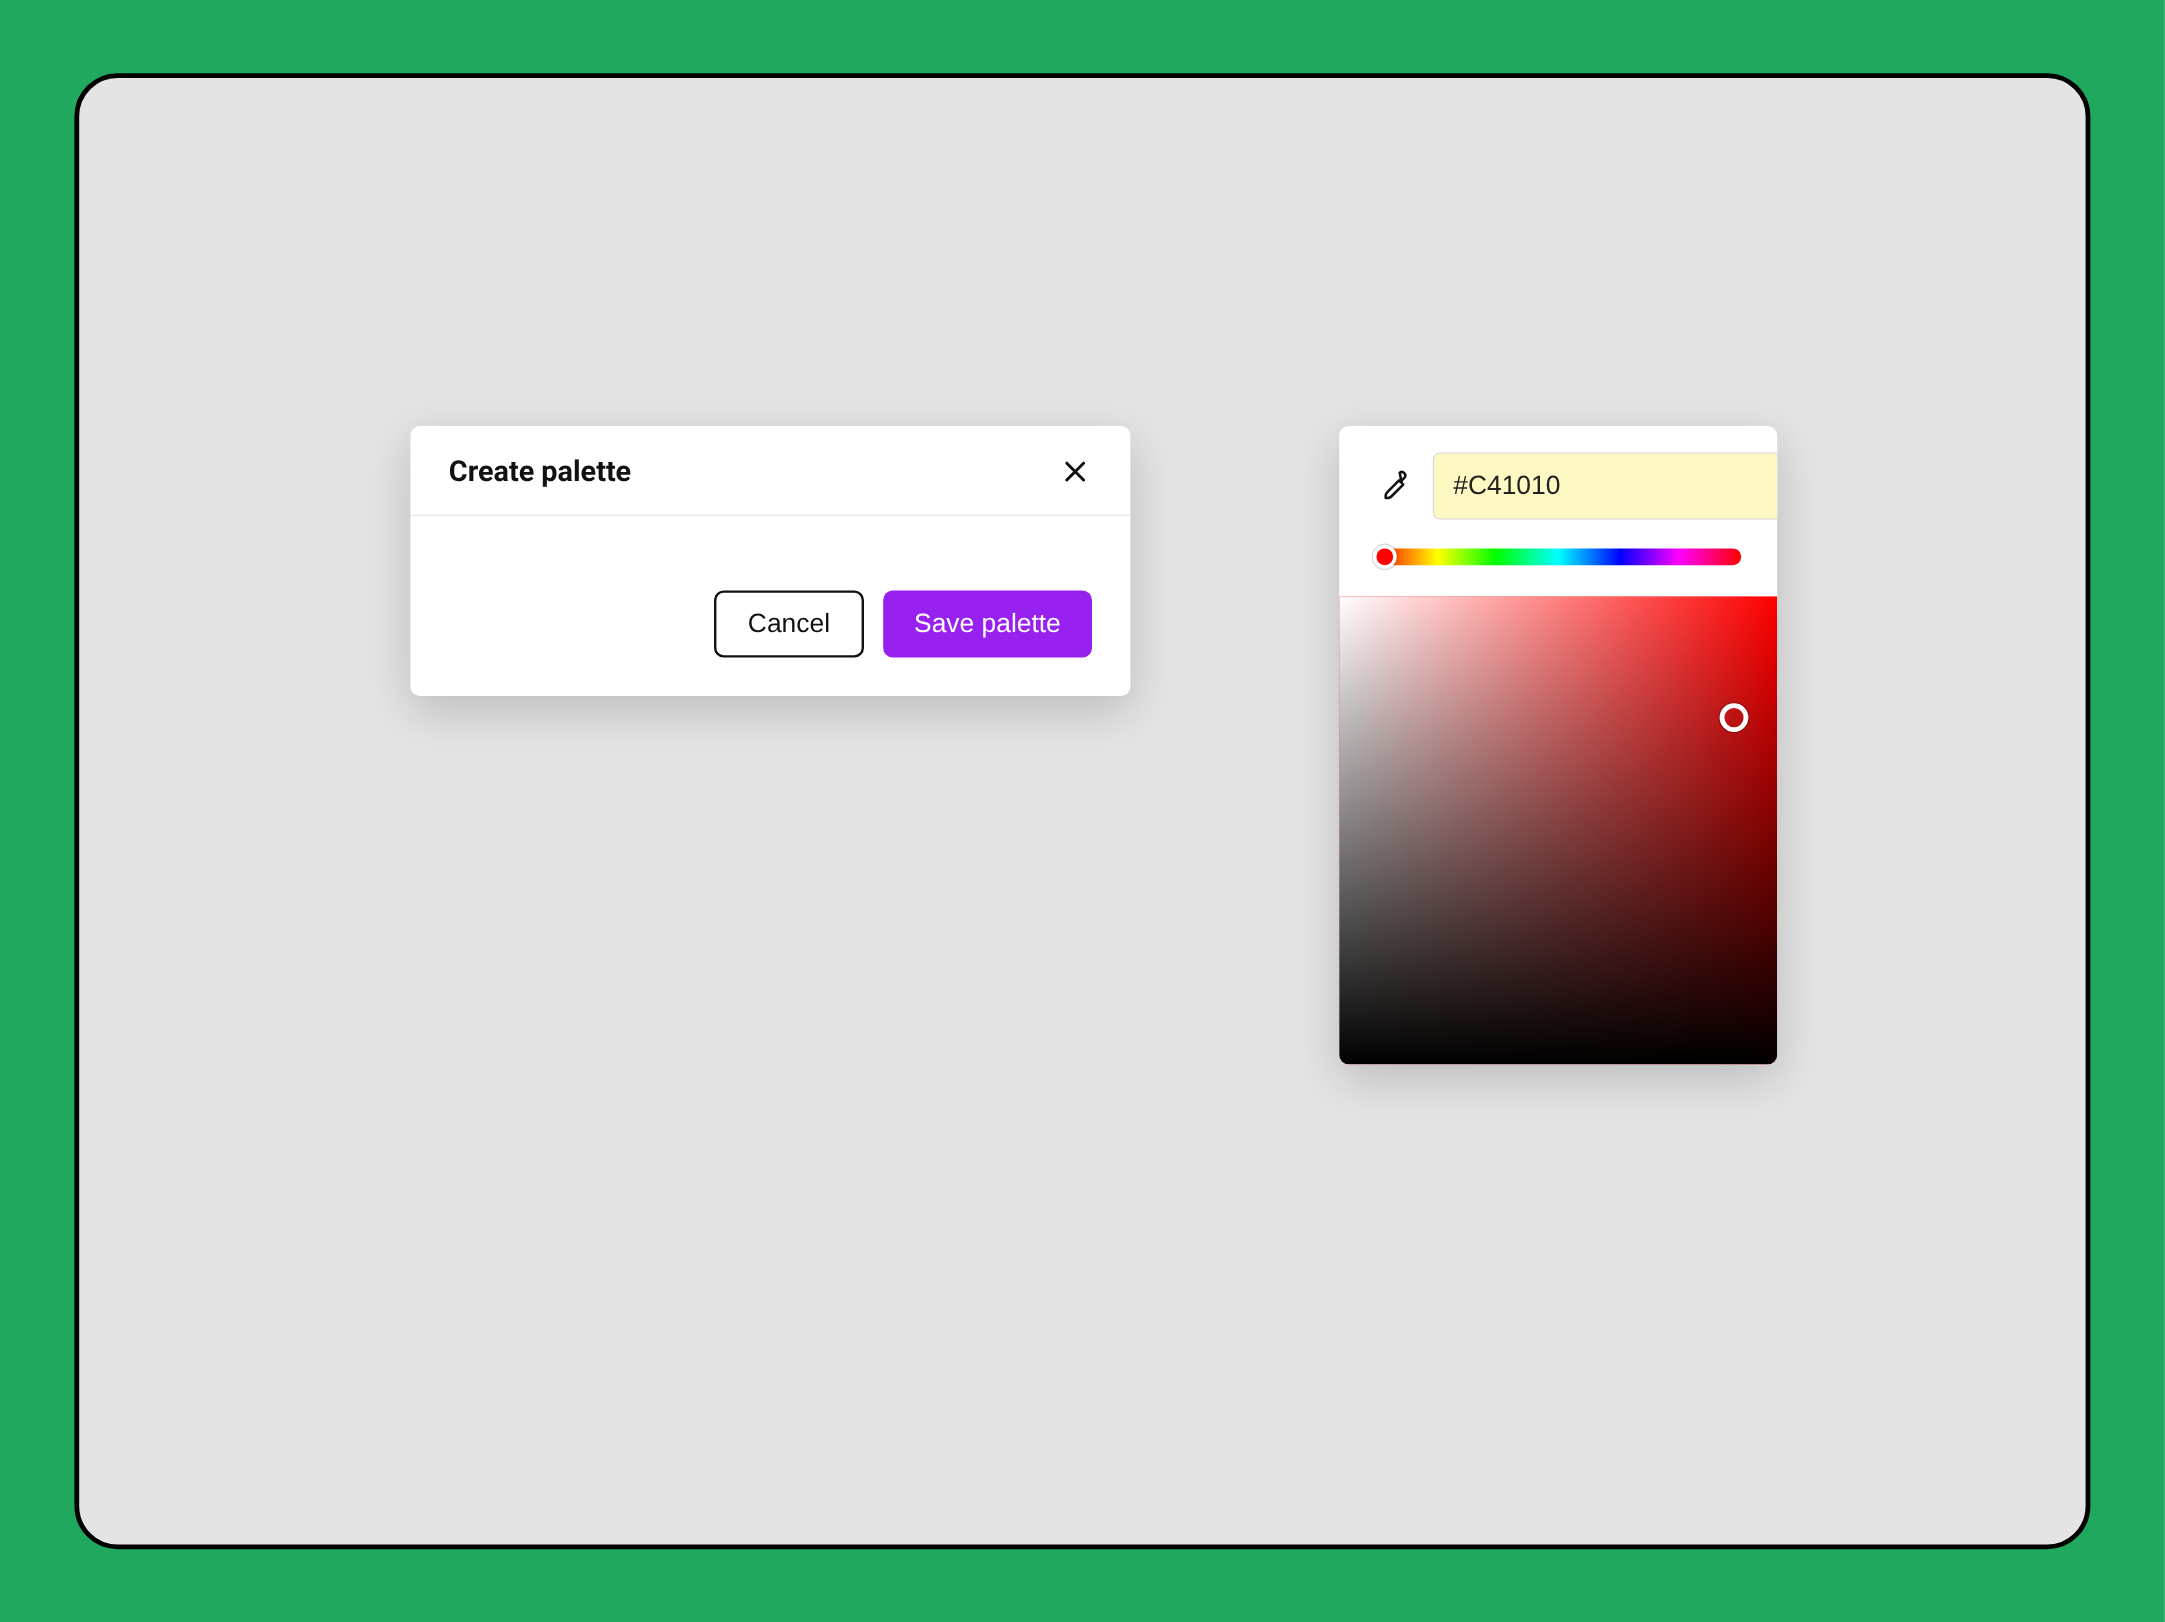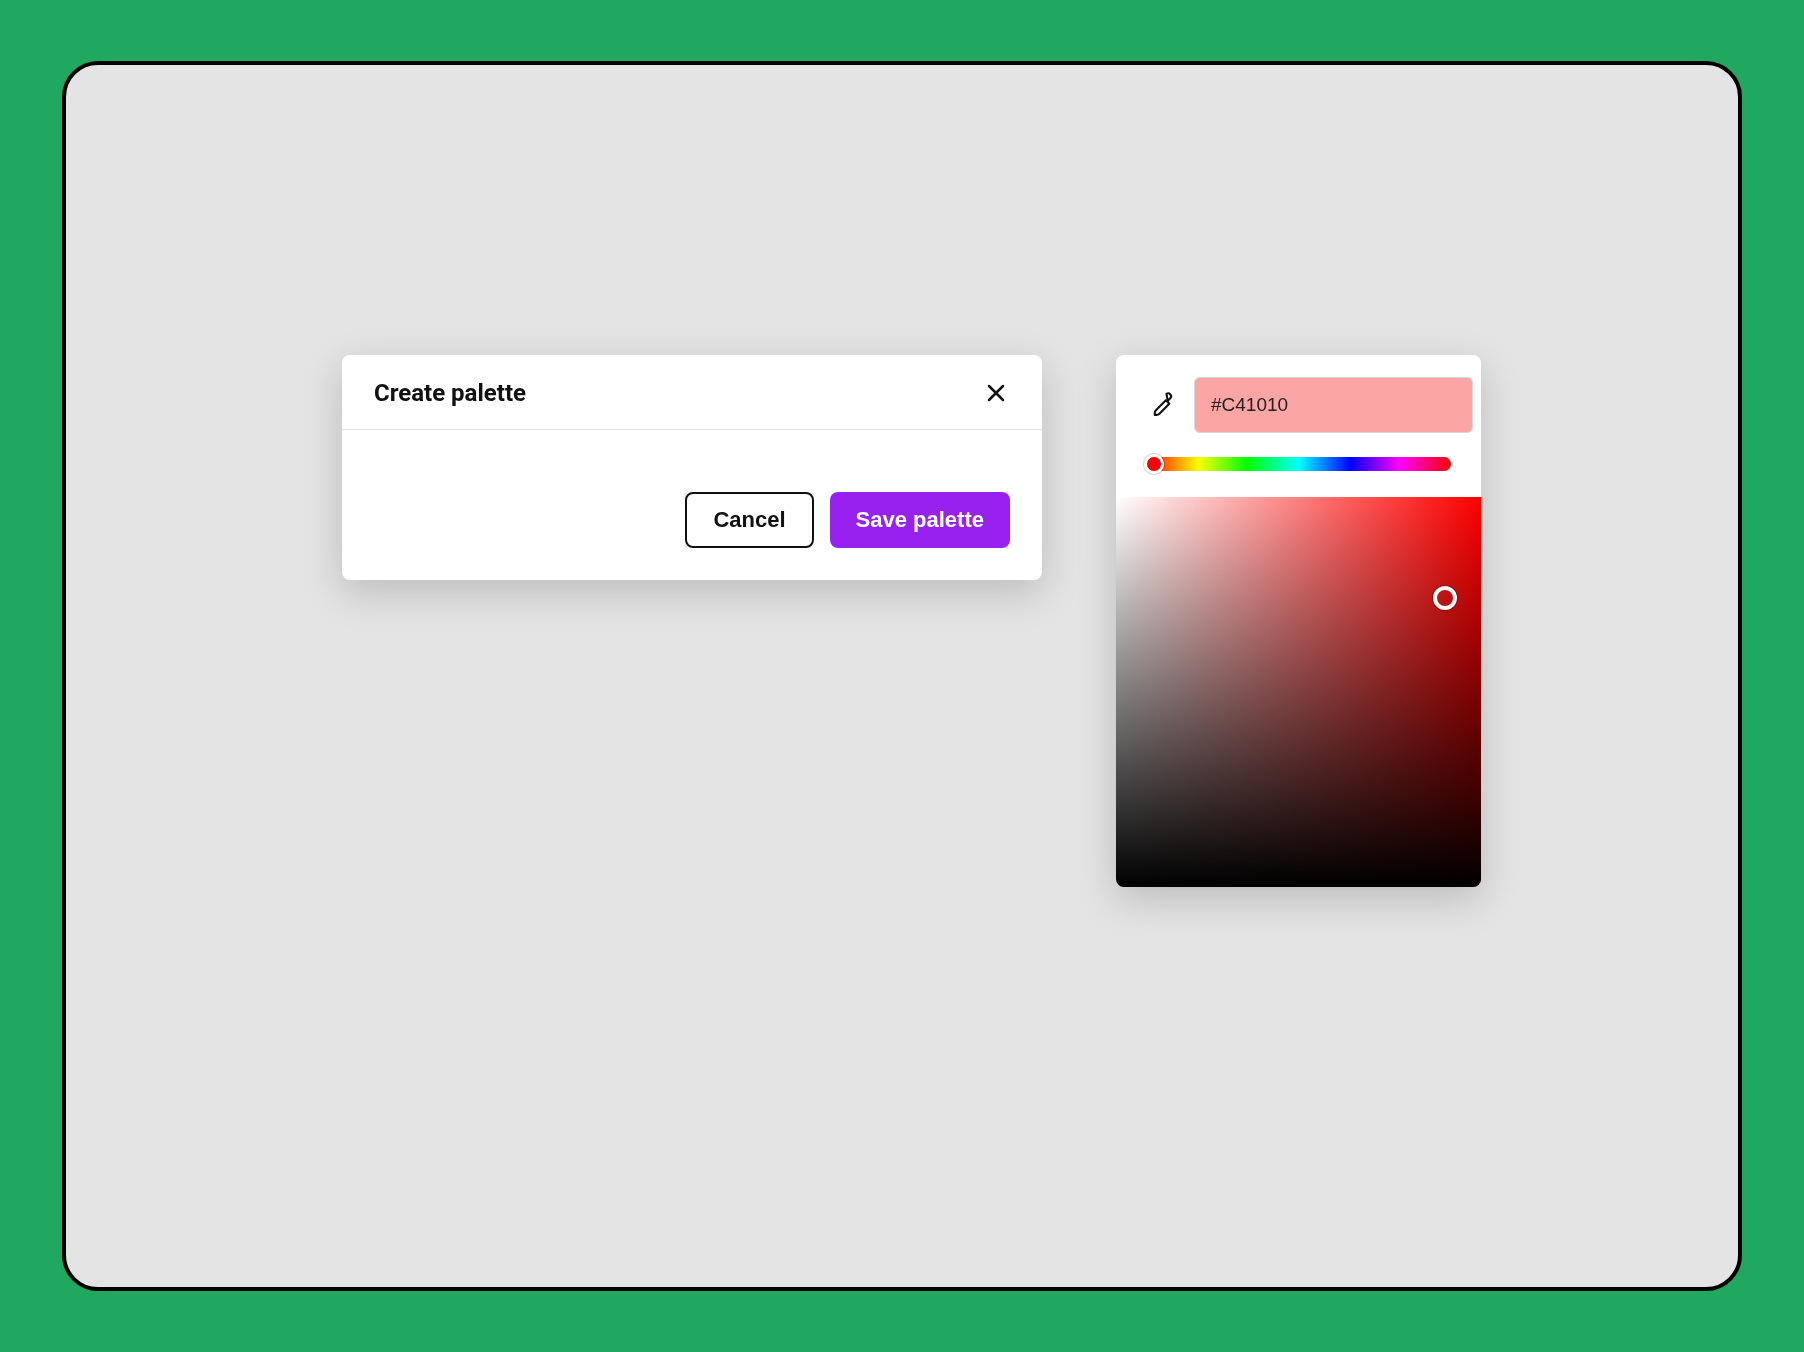--- a/index.html
+++ b/index.html
@@ -17,21 +17,21 @@
     height: 1230px;
     background: #e4e4e4;
     border: 4px solid #000;
     border-radius: 36px;
     position: relative;
   }
   .modal {
     position: absolute;
     top: 290px;
     left: 276px;
-    width: 700px;
+    width: 600px;
     background: #fff;
     border-radius: 8px;
     box-shadow: 0 12px 40px rgba(0,0,0,0.18);
   }
   .modal-header {
     display: flex;
     align-items: center;
     justify-content: space-between;
     padding: 24px 32px 22px 32px;
     border-bottom: 1px solid #e5e5e5;
@@ -94,21 +94,21 @@
     justify-content: flex-end;
     gap: 16px;
     padding: 62px 32px 32px 32px;
   }
   .btn {
     height: 56px;
     padding: 0 26px;
     font-size: 22px;
     border-radius: 8px;
     cursor: pointer;
-    font-weight: 700;
+    font-weight: 400;
   }
   .btn-secondary {
     background: #fff;
     border: 2px solid #111;
     color: #111;
   }
   .btn-primary {
     background: #9821f0;
     border: none;
     color: #fff;
@@ -135,23 +135,23 @@
     display: flex; align-items: center; justify-content: center;
     background: none; border: none; cursor: pointer;
   }
   .eyedrop svg { width: 28px; height: 28px; }
   .hex-input {
     flex: 1;
     height: 56px;
     border: 1px solid #d8d8d8;
     border-radius: 6px;
     padding: 4px 16px;
-    font-size: 19px;
+    font-size: 22px;
     color: #222;
-    background: #fca5a5;
+    background: #fef9c3;
   }
   .hue-slider {
     margin: 6px 30px 0 30px;
     height: 14px;
     border-radius: 999px;
     background: linear-gradient(to right,
       #ff0000 0%, #ffff00 17%, #00ff00 33%, #00ffff 50%,
       #0000ff 67%, #ff00ff 83%, #ff0000 100%);
     position: relative;
   }

